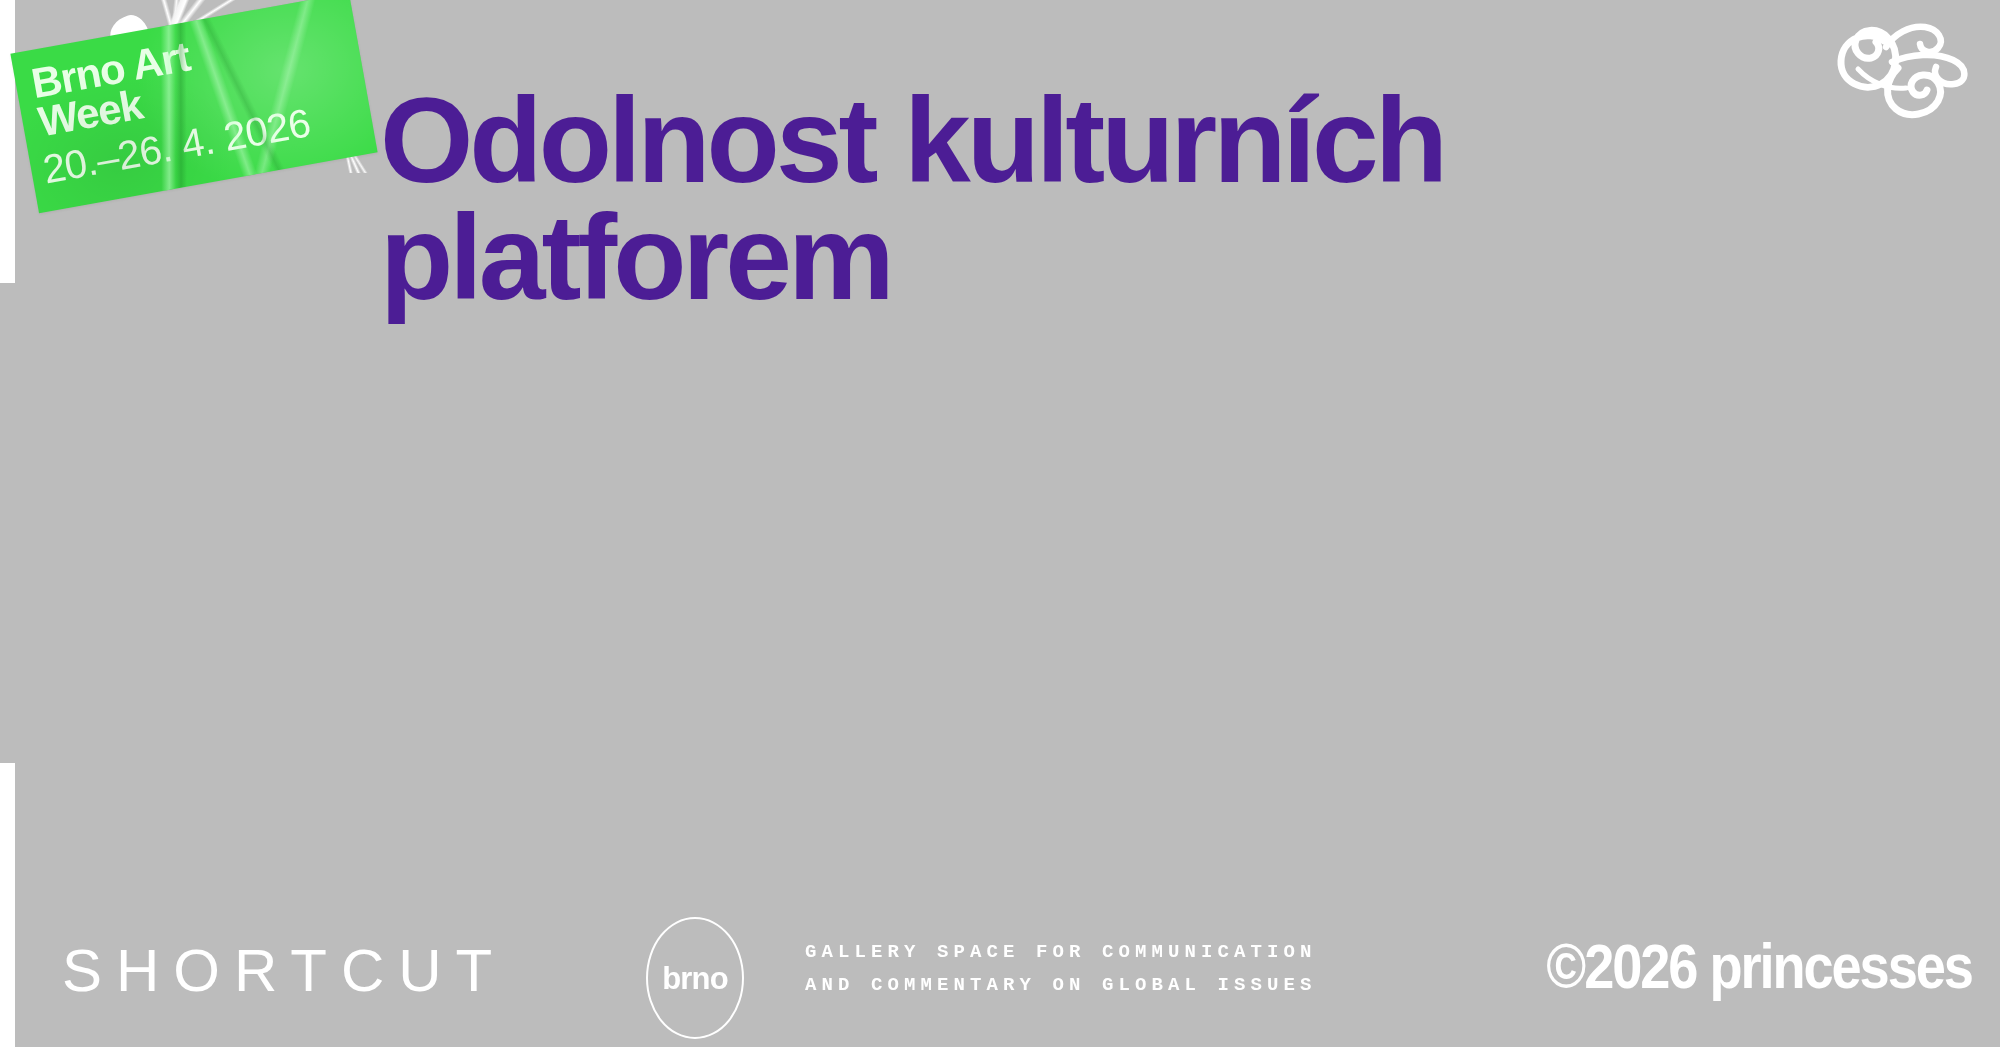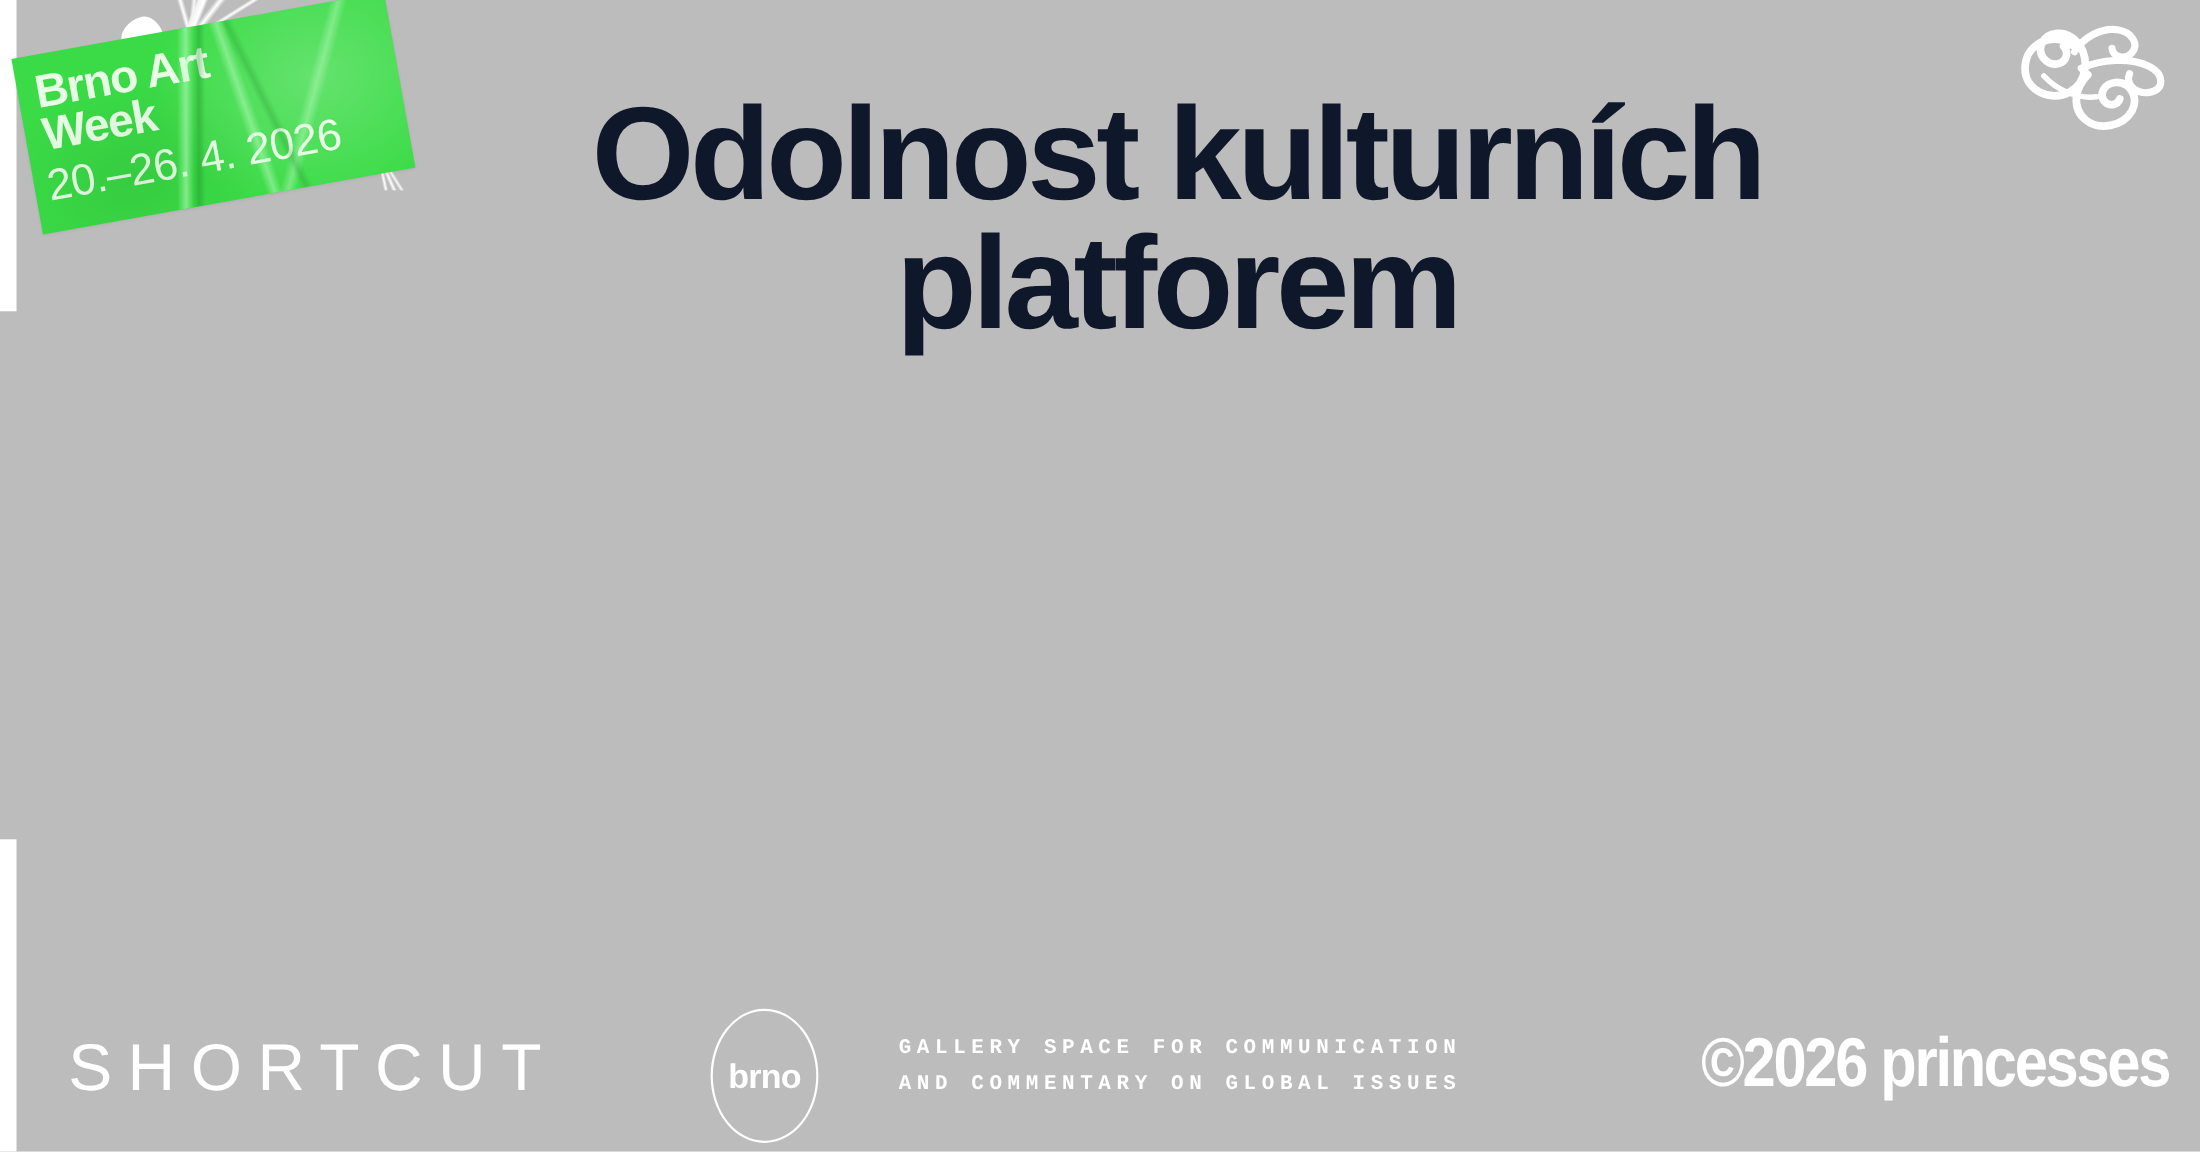--- a/index.html
+++ b/index.html
@@ -118,27 +118,27 @@
     color: #e8ffe6;
     white-space: pre;
   }
 
   
   #headline {
     position: absolute;
     left: 380px;
     top: 2px;
     width: 1380px;
-    text-align: center;
+    text-align: left;
     font-family: "Liberation Sans", sans-serif;
     font-weight: bold;
     font-size: 120px;
     line-height: 0.97;
     letter-spacing: -4px;
-    color: #0f172a;
+    color: #4c1d95;
   }
 
   
   #monogram {
     position: absolute;
     right: 22px;
     top: 14px;
     width: 150px;
     height: 110px;
   }
@@ -219,21 +219,20 @@
     position: absolute;
     left: 805px;
     top: 24px;
     font-family: "Liberation Mono", monospace;
     font-size: 19px;
     font-weight: bold;
     letter-spacing: 5.1px;
     line-height: 1.72;
     color: #ffffff;
     white-space: pre;
-    margin-left: 12px;
   }
   #copyright {
     position: absolute;
     right: 28px;
     top: 18px;
     font-size: 63px;
     font-weight: bold;
     letter-spacing: -2.4px;
     color: #ffffff;
     white-space: pre;

